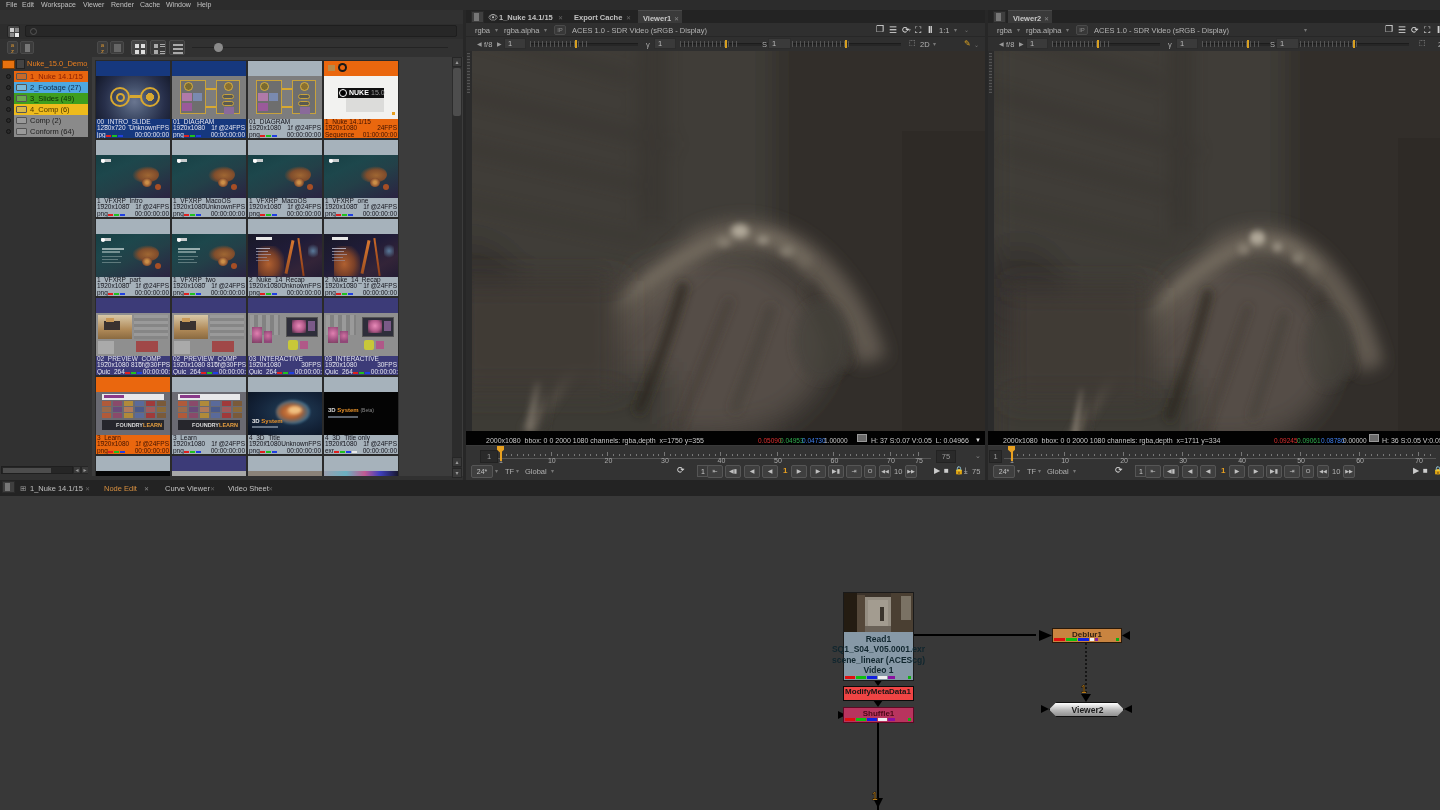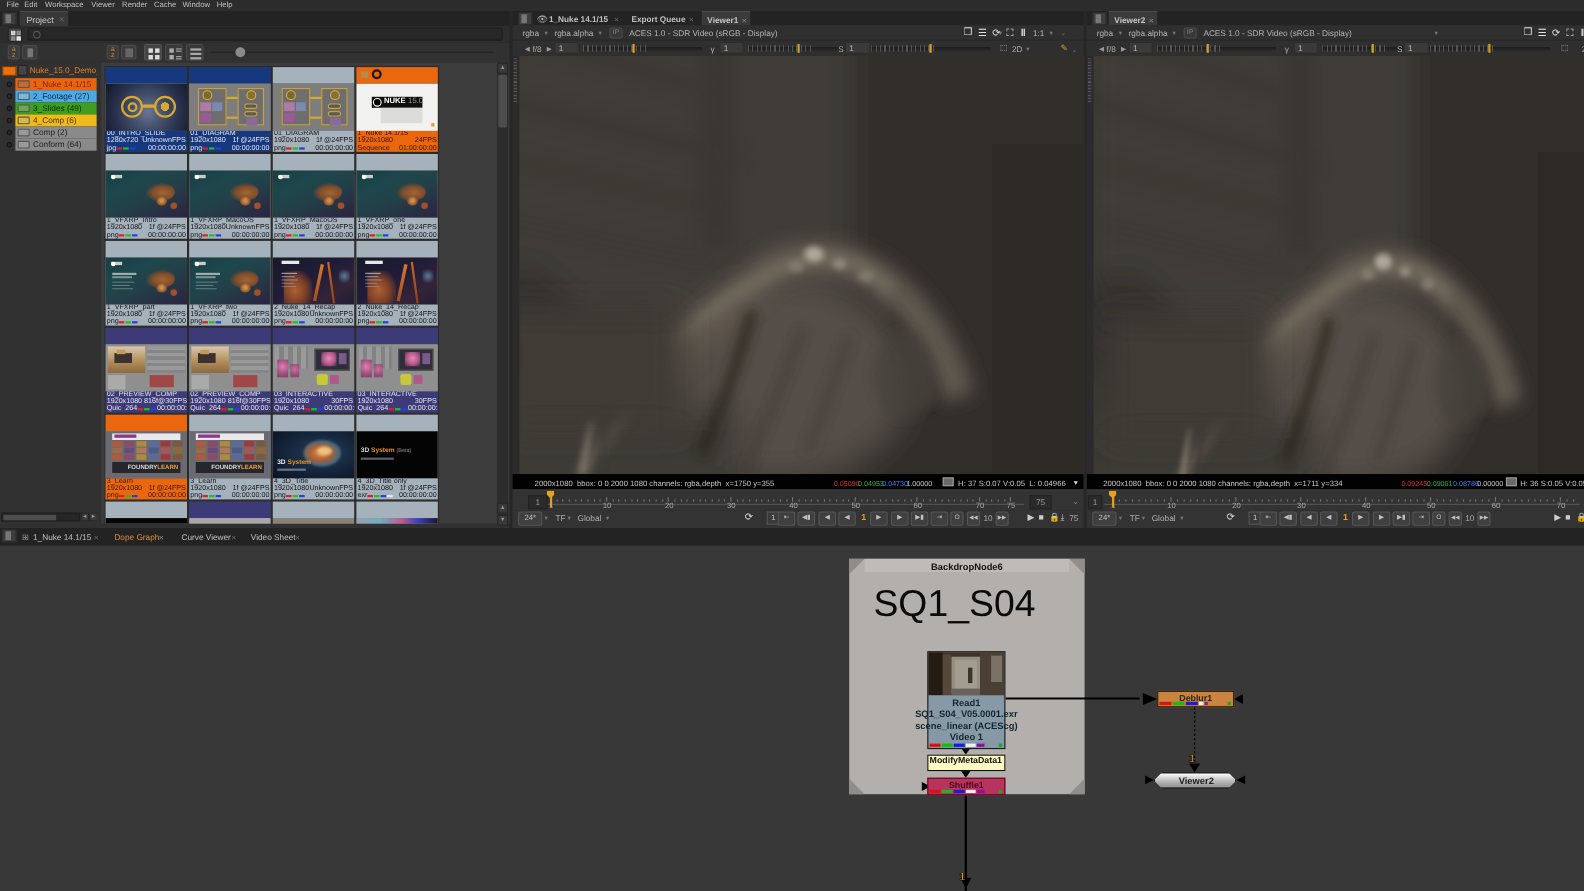--- a/index.html
+++ b/index.html
@@ -33,27 +33,20 @@
       <span style="left:22px">Edit</span>
       <span style="left:41px">Workspace</span>
       <span style="left:83px">Viewer</span>
       <span style="left:111px">Render</span>
       <span style="left:140px">Cache</span>
       <span style="left:166px">Window</span>
       <span style="left:197px">Help</span>
 </div>
 <div id="project">
 
- <div class="tabbar" style="left:0;top:0;width:463px;height:14px;">
-  <div class="paneicon" style="left:2px;top:1px;"></div>
-  <div class="tab" style="left:18px;width:44px;background:#383838;border-top:1px solid #484848;">
-          <span style="position:absolute;left:6px;top:3px;color:#c8c8c8;">Project</span>
-          <span class="tabx" style="position:absolute;right:3px;top:3px;">✕</span>
-        </div>
- </div>
 
  <div class="abs" style="left:0;top:14px;width:463px;height:15px;background:#2d2d2d;">
   <div class="abs" style="left:7px;top:1px;width:13px;height:13px;background:#454545;border:1px solid #232323;border-radius:2px;">
    <div class="abs" style="left:2px;top:2px;width:4px;height:4px;background:#cfcfcf;"></div>
    <div class="abs" style="left:7px;top:2px;width:4px;height:4px;background:#8a8a8a;"></div>
    <div class="abs" style="left:2px;top:7px;width:4px;height:4px;background:#8a8a8a;"></div>
    <div class="abs" style="left:7px;top:7px;width:4px;height:4px;background:#e8e8e8;"></div>
   </div>
   <div class="abs" style="left:25px;top:1px;width:432px;height:12px;background:#272727;border:1px solid #1e1e1e;border-radius:2px;">
    <div class="abs" style="left:4px;top:2px;width:7px;height:7px;border:1px solid #555;border-radius:50%;"></div>
@@ -668,21 +661,21 @@
   <div class="abs" style="left:0;top:400px;width:10px;height:10px;background:#3a3a3a;border:1px solid #262626;color:#999;font-size:6px;line-height:9px;text-align:center;">▴</div>
   <div class="abs" style="left:0;top:411px;width:10px;height:10px;background:#3a3a3a;border:1px solid #262626;color:#999;font-size:6px;line-height:9px;text-align:center;">▾</div>
  </div>
 </div>
 <div class="viewer" id="viewer1" style="left:466px;width:519px;">
       <div class="abs" style="left:0;top:0;width:519px;height:13px;background:#232323;">
         <div class="paneicon" style="left:5px;top:1px;"></div>
         <span style="position:absolute;left:22px;top:3px;color:#bbb;font-size:8px;">👁</span>
         <span style="position:absolute;left:33px;top:3px;color:#c0c0c0;font-size:7.5px;font-weight:bold;">1_Nuke 14.1/15</span>
         <span style="position:absolute;left:92px;top:4px;color:#666;font-size:6px;">✕</span>
-        <span style="position:absolute;left:108px;top:3px;color:#c0c0c0;font-size:7.5px;font-weight:bold;">Export Queue</span>
+        <span style="position:absolute;left:108px;top:3px;color:#c0c0c0;font-size:7.5px;font-weight:bold;">Export Cache</span>
         <span style="position:absolute;left:160px;top:4px;color:#666;font-size:6px;">✕</span>
         <div class="abs" style="left:172px;top:0;width:44px;height:13px;background:#3a3a3a;border-top:1px solid #4a4a4a;">
           <span style="position:absolute;left:5px;top:3px;color:#c8c8c8;font-size:7.5px;font-weight:bold;">Viewer1</span>
           <span style="position:absolute;left:36px;top:4px;color:#888;font-size:6px;">✕</span>
         </div>
       </div>
 <div class="abs" style="left:0;top:13px;width:519px;height:14px;background:#2f2f2f;border-bottom:1px solid #272727;color:#b4b4b4;font-size:7.5px;">
         <span style="position:absolute;left:9px;top:3px;">rgba</span>
         <span style="position:absolute;left:29px;top:3px;color:#777;font-size:6px;">▾</span>
         <span style="position:absolute;left:38px;top:3px;">rgba.alpha</span>
@@ -1158,37 +1151,28 @@
         <span style="position:absolute;left:435px;top:2px;color:#ccc;font-size:8px;">■</span>
         <span style="position:absolute;left:445px;top:2px;color:#ccc;font-size:8px;">🔒</span>
       </div>
     </div>
 <div id="ngraph">
       <div class="abs" style="left:0;top:0;width:1440px;height:16px;background:#232323;color:#b0b0b0;font-size:7.5px;">
         <div class="paneicon" style="left:2px;top:1px;"></div>
         <span style="position:absolute;left:20px;top:4px;color:#999;">⊞</span>
         <span style="position:absolute;left:30px;top:4px;color:#c0c0c0;">1_Nuke 14.1/15</span>
         <span style="position:absolute;left:85px;top:5px;color:#666;font-size:6px;">✕</span>
-        <span style="position:absolute;left:104px;top:4px;color:#d89040;">Dope Graph</span>
+        <span style="position:absolute;left:104px;top:4px;color:#d89040;">Node Edit</span>
         <span style="position:absolute;left:144px;top:5px;color:#888;font-size:6px;">✕</span>
         <span style="position:absolute;left:165px;top:4px;color:#c0c0c0;">Curve Viewer</span>
         <span style="position:absolute;left:210px;top:5px;color:#666;font-size:6px;">✕</span>
         <span style="position:absolute;left:228px;top:4px;color:#c0c0c0;">Video Sheet</span>
         <span style="position:absolute;left:268px;top:5px;color:#666;font-size:6px;">✕</span>
       </div>
 <div class="abs" style="left:0;top:16px;width:1440px;height:314px;background:#383838;overflow:hidden;">
-        <div class="abs" style="left:772px;top:12px;width:214px;height:214px;background:#b2afac;">
-          <div class="abs" style="left:0;top:0;width:0;height:0;border-right:14px solid transparent;border-top:14px solid #8f8c89;"></div>
-          <div class="abs" style="right:0;top:0;width:0;height:0;border-left:14px solid transparent;border-top:14px solid #908d8a;"></div>
-          <div class="abs" style="left:0;bottom:0;width:0;height:0;border-right:14px solid transparent;border-bottom:14px solid #8f8c89;"></div>
-          <div class="abs" style="right:0;bottom:0;width:0;height:0;border-left:14px solid transparent;border-bottom:14px solid #908d8a;"></div>
-          <div class="abs" style="left:14px;top:0;width:186px;height:12px;background:#bebbb8;"></div>
-          <div class="abs" style="left:0;top:0;width:214px;text-align:center;font-size:8.5px;font-weight:bold;color:#141414;padding-top:2px;">BackdropNode6</div>
-          <div class="abs" style="left:22px;top:22px;font-size:34px;color:#0a0a0a;font-family:'Liberation Sans',sans-serif;">SQ1_S04</div>
-        </div>
         <svg class="abs" style="left:0;top:0;" width="1440" height="314" viewBox="0 0 1440 314">
 <g stroke="#000" stroke-width="2" fill="none">
  <line x1="914" y1="139" x2="1036" y2="139"></line>
  <line x1="878" y1="185" x2="878" y2="188"></line>
  <line x1="878" y1="205" x2="878" y2="208"></line>
  <line x1="878" y1="227" x2="878" y2="314"></line>
 </g>
 <line x1="1086" y1="147" x2="1086" y2="198" stroke="#000" stroke-width="1.2" stroke-dasharray="2,2"></line>
 <polygon points="1039,134 1052,139.5 1039,145" fill="#000"></polygon>
 <polygon points="873,183 883,183 878,190" fill="#000"></polygon>
@@ -1214,21 +1198,21 @@
             <div class="abs" style="left:21px;top:33px;width:26px;height:6px;background:#6a6258;"></div>
           </div>
           <div class="abs" style="left:-19px;top:41px;width:107px;text-align:center;font-size:8.5px;font-weight:bold;color:#10262e;line-height:10.3px;white-space:nowrap;">Read1<br>SQ1_S04_V05.0001.exr<br>scene_linear (ACEScg)<br>Video 1</div>
           <div class="abs" style="left:1px;bottom:1px;width:10px;height:3.5px;background:#e01010;"></div>
           <div class="abs" style="left:12px;bottom:1px;width:10px;height:3.5px;background:#10c010;"></div>
           <div class="abs" style="left:23px;bottom:1px;width:10px;height:3.5px;background:#1020e0;"></div>
           <div class="abs" style="left:34px;bottom:1px;width:9px;height:3.5px;background:#f0f0f0;"></div>
           <div class="abs" style="left:44px;bottom:1px;width:7px;height:3.5px;background:#8a10a0;"></div>
           <div class="abs" style="right:2px;bottom:1px;width:3px;height:3px;background:#10b010;"></div>
         </div>
-        <div class="abs" style="left:843px;top:190px;width:71px;height:15px;background:#fef9c3;border:1.5px solid #0a0a0a;">
+        <div class="abs" style="left:843px;top:190px;width:71px;height:15px;background:#ef4444;border:1.5px solid #0a0a0a;">
           <div class="abs" style="left:0;top:0px;width:68px;text-align:center;font-size:8px;font-weight:bold;color:#161616;">ModifyMetaData1</div>
         </div>
         <div class="abs" style="left:843px;top:211px;width:71px;height:16px;background:#b8345e;border:1px solid #5c0a24;">
           <div class="abs" style="left:0;top:1px;width:69px;text-align:center;font-size:8px;font-weight:bold;color:#4c0818;">Shuffle1</div>
           <div class="abs" style="left:1px;bottom:1px;width:10px;height:3.5px;background:#e01010;"></div>
           <div class="abs" style="left:12px;bottom:1px;width:10px;height:3.5px;background:#10c010;"></div>
           <div class="abs" style="left:23px;bottom:1px;width:10px;height:3.5px;background:#1020e0;"></div>
           <div class="abs" style="left:34px;bottom:1px;width:9px;height:3.5px;background:#f0f0f0;"></div>
           <div class="abs" style="left:44px;bottom:1px;width:7px;height:3.5px;background:#8a10a0;"></div>
           <div class="abs" style="right:2px;bottom:1px;width:3px;height:3px;background:#10b010;"></div>

